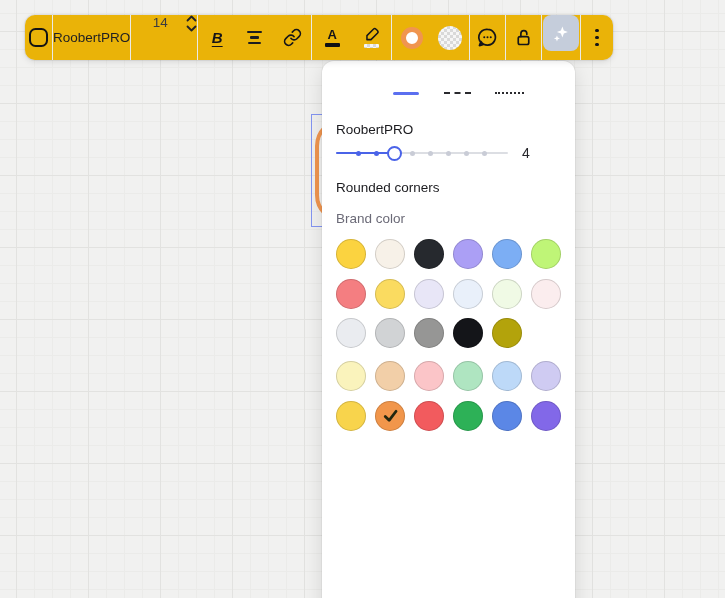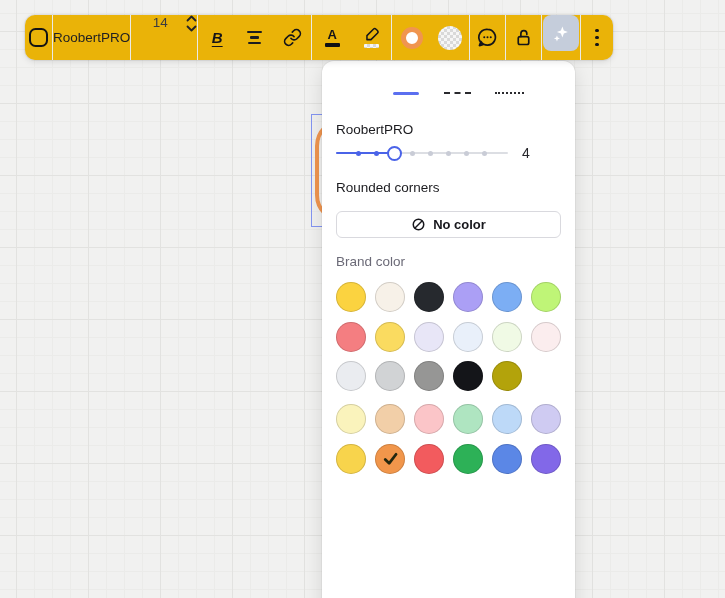--- a/index.html
+++ b/index.html
@@ -229,27 +229,20 @@
       <i class="dot off" style="left:127.5px"></i>
       <i class="dot off" style="left:145.5px"></i>
       <span class="handle" style="left:50.5px"></span>
     </div>
     <span class="slider-value">4</span>
   </div>
 
 
   <div class="fld-label mt19">Rounded corners</div>
 
-  <button class="no-color-btn">
-    <svg width="15" height="15" viewBox="0 0 16 16">
-      <circle cx="8" cy="8" r="5.6" fill="none" stroke="#17171C" stroke-width="1.6"></circle>
-      <line x1="4" y1="12" x2="12" y2="4" stroke="#17171C" stroke-width="1.6"></line>
-    </svg>
-    <span>No color</span>
-  </button>
 
   <div class="section-label">Brand color</div>
   <div class="swatch-grid">
       <div class="swatch-row">
         <div class="swatch" style="background: rgb(251, 211, 64);"></div>
         <div class="swatch" style="background: rgb(247, 241, 232);"></div>
         <div class="swatch" style="background: rgb(38, 41, 46);"></div>
         <div class="swatch" style="background: rgb(171, 159, 245);"></div>
         <div class="swatch" style="background: rgb(124, 174, 244);"></div>
         <div class="swatch" style="background: rgb(191, 245, 119);"></div>

